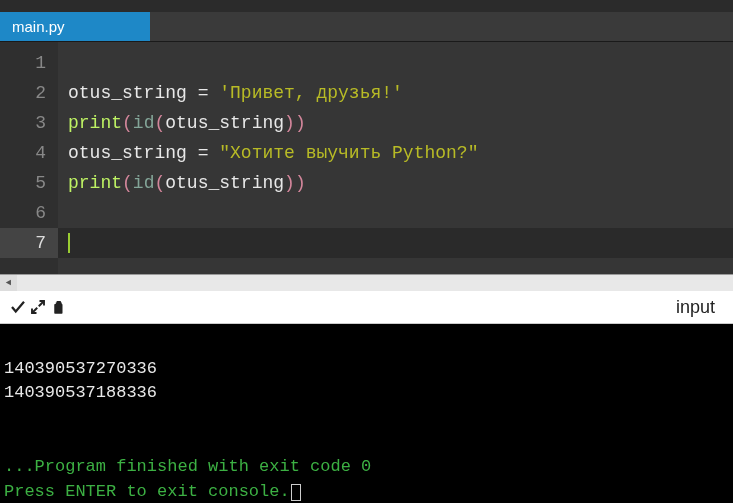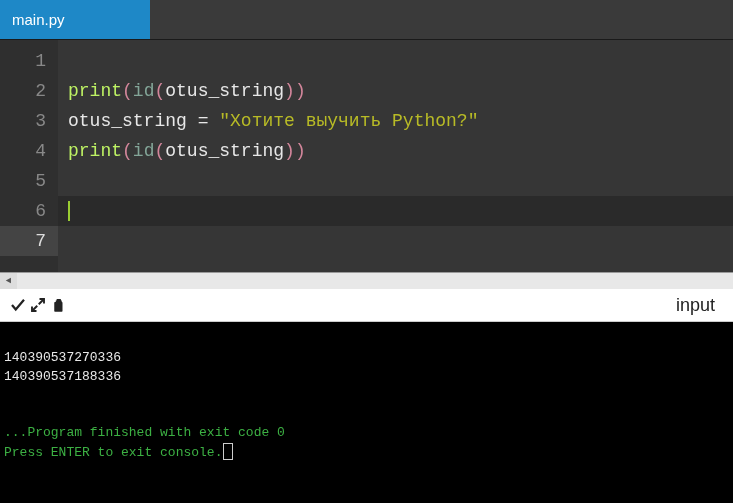--- a/index.html
+++ b/index.html
@@ -7,24 +7,25 @@
   width: 733px;
   height: 503px;
   background: #2b2b2b;
   font-family: Consolas, 'Courier New', monospace;
   overflow: hidden;
   display: flex;
   flex-direction: column;
 }
 .tab-bar {
   background: #3a3a3a;
-  height: 40px;
+  height: 30px;
   display: flex;
   align-items: stretch;
   border-bottom: 1px solid #1a1a1a;
+  margin-top: 12px;
 }
 .tab {
   background: #1e88c7;
   color: #fff;
   padding: 0 28px 0 12px;
   font-size: 15px;
   font-family: Arial, sans-serif;
   display: flex;
   align-items: center;
   position: relative;
@@ -102,21 +103,21 @@
 .toolbar .input-label {
   font-family: Arial, sans-serif;
   font-size: 18px;
   color: #222;
   padding-right: 10px;
 }
 .console {
   flex: 1;
   background: #000;
   color: #fff;
-  font-size: 13px;
+  font-size: 17px;
   padding: 8px 4px;
   line-height: 1.45;
   white-space: pre;
   overflow: hidden;
 }
 .console .out { color: #e8e8e8; }
 .console .status { color: #3cb043; }
 .console .block-cursor {
   display: inline-block;
   width: 10px;
@@ -140,20 +141,21 @@
     <div>1</div>
     <div>2</div>
     <div>3</div>
     <div>4</div>
     <div>5</div>
     <div>6</div>
     <div class="active-num">7</div>
   </div>
   <div class="code">
     <div class="code-line"></div>
+    <div class="code-line"><span class="tok-id">otus_string</span><span class="tok-op"> = </span><span class="tok-str">'Привет, друзья!'</span></div>
     <div class="code-line"><span class="tok-fn">print</span><span class="tok-paren">(</span><span class="tok-builtin">id</span><span class="tok-paren">(</span><span class="tok-id">otus_string</span><span class="tok-paren">)</span><span class="tok-paren">)</span></div>
     <div class="code-line"><span class="tok-id">otus_string</span><span class="tok-op"> = </span><span class="tok-str">"Хотите выучить Python?"</span></div>
     <div class="code-line"><span class="tok-fn">print</span><span class="tok-paren">(</span><span class="tok-builtin">id</span><span class="tok-paren">(</span><span class="tok-id">otus_string</span><span class="tok-paren">)</span><span class="tok-paren">)</span></div>
     <div class="code-line"></div>
     <div class="code-line active-line"><span class="cursor"></span></div>
   </div>
 </div>
 
 <div class="hscroll">
   <div class="arrow">◄</div>

